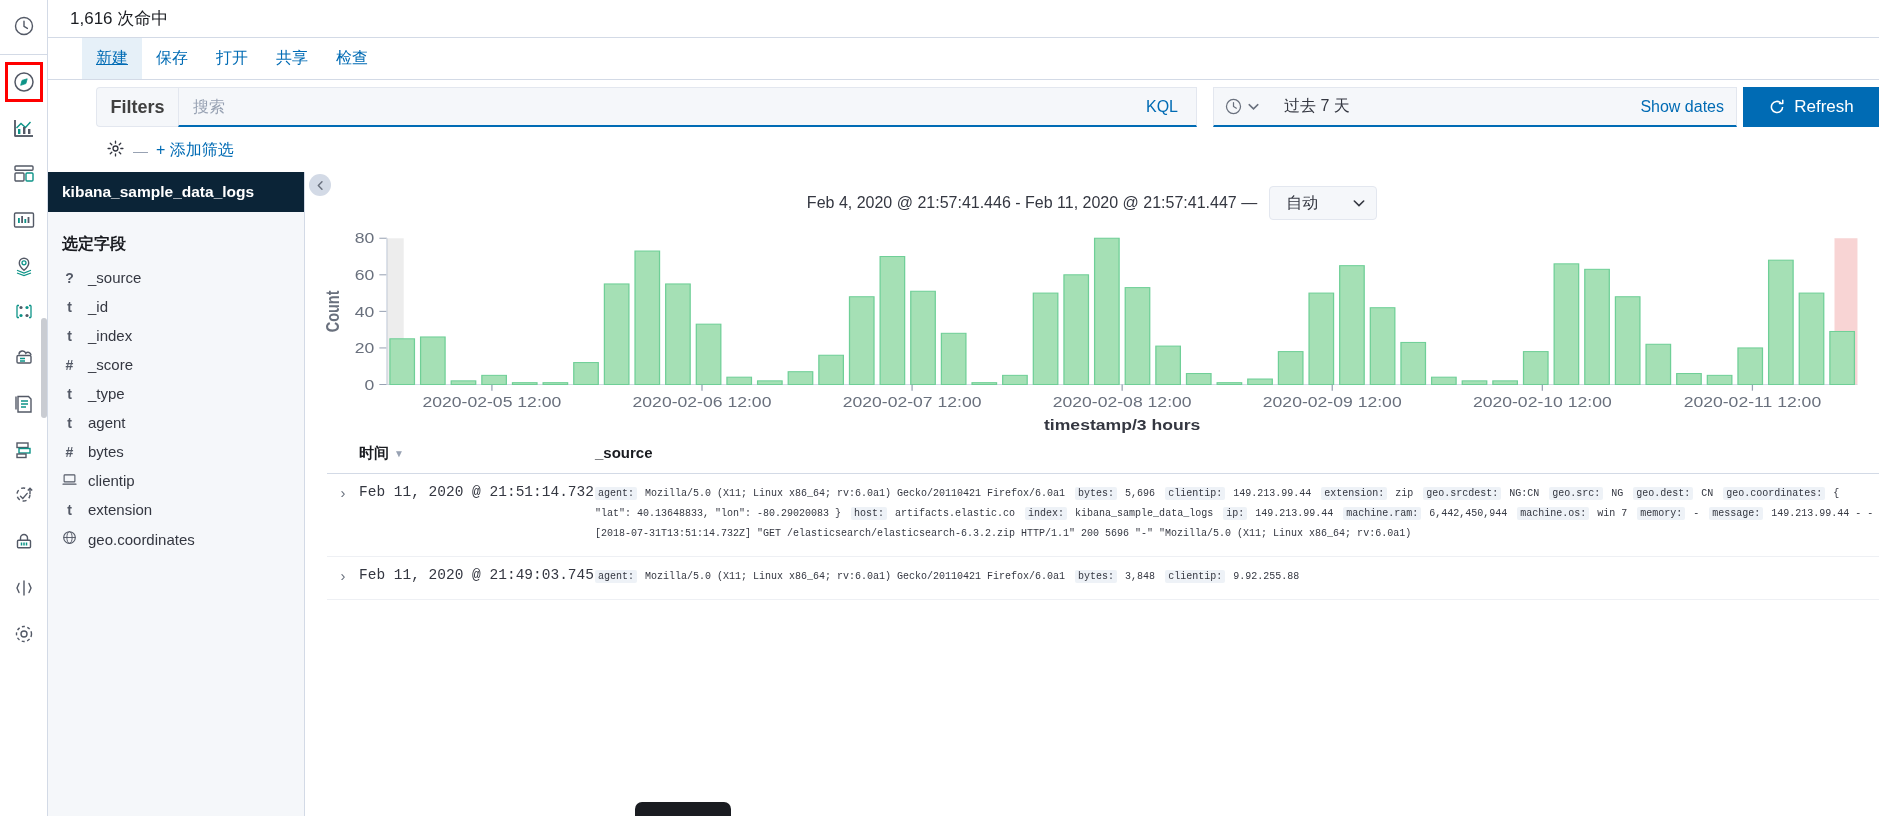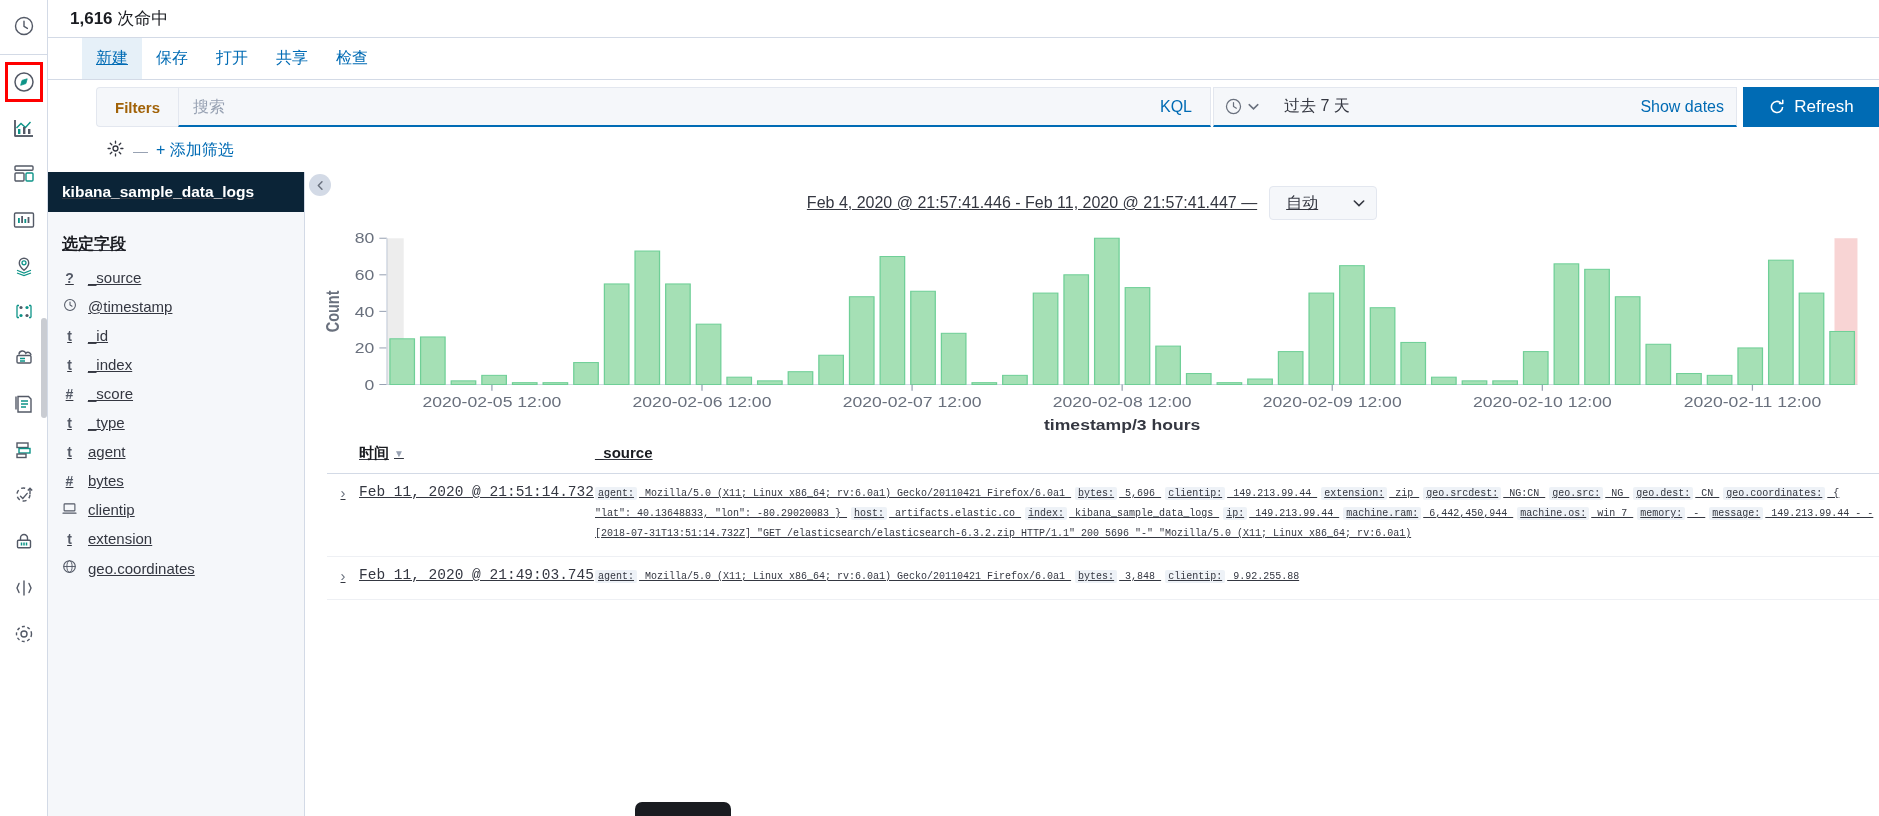--- a/index.html
+++ b/index.html
@@ -37,21 +37,21 @@
   
   .main { flex: 1 1 auto; height: 816px; display: flex; flex-direction: column; min-width: 0; }
 
   .hits-bar {
     height: 38px; display: flex; align-items: center;
     padding: 0 0 0 22px;
     border-bottom: 1px solid #d3dae6;
     background: #fff;
   }
   .hits-bar .hits-text { font-size: 17px; color: #1a1c21; }
-  .hits-bar .hits-num { font-weight: 700; }
+  .hits-bar .hits-num { font-weight: 400; }
 
   .menu-bar {
     height: 42px; display: flex; align-items: stretch;
     padding-left: 34px; gap: 0px;
     border-bottom: 1px solid #d3dae6;
     background: #fff;
   }
   .menu-item {
     font-size: 16px; color: #006bb4;
     padding: 16px 14px; display: flex; align-items: center;
@@ -67,21 +67,21 @@
   .query-row {
     display: flex; align-items: stretch; height: 54px;
     padding: 7px 0 7px 48px; gap: 0;
     background: #fff;
   }
   .filters-pill {
     width: 82px; background: #f5f7fa;
     border: 1px solid #e3e7ef; border-right: none;
     border-radius: 4px 0 0 4px;
     display: flex; align-items: center; justify-content: center;
-    font-weight: 700; font-size: 15px; color: #a16207;
+    font-weight: 700; font-size: 18px; color: #404040;
   }
   .search-box {
     flex: 1 1 auto; min-width: 0;
     background: #f5f7fa;
     border: 1px solid #e3e7ef;
     border-bottom: 2px solid #006bb4;
     display: flex; align-items: center;
     padding: 0 10px 0 14px;
   }
   .search-box input {
@@ -91,21 +91,21 @@
     font-family: "Liberation Sans", sans-serif;
   }
   .search-box input::placeholder { color: #98a2b3; }
   .kql-label {
     font-size: 16px; color: #006bb4; padding: 0 8px 0 12px; cursor: pointer;
   }
   .date-box {
     width: 524px; background: #f5f7fa;
     border: 1px solid #e3e7ef;
     border-bottom: 2px solid #006bb4;
-    display: flex; align-items: center; margin-left: 2px;
+    display: flex; align-items: center; margin-left: 16px;
     padding: 0 12px 0 10px;
   }
   .date-quick {
     display: flex; align-items: center; gap: 4px;
     padding-right: 10px; cursor: pointer; color: #69707d;
   }
   .date-text { flex: 1 1 auto; font-size: 16px; color: #343741; padding-left: 14px; }
   .show-dates { font-size: 16px; color: #006bb4; cursor: pointer; white-space: nowrap; }
   .refresh-btn {
     width: 136px; background: #006bb4; color: #fff;
@@ -118,21 +118,21 @@
   
   .filter-row {
     display: flex; align-items: center; gap: 8px;
     padding: 4px 0 10px 58px; height: 38px;
     background: #fff;
   }
   .filter-row .dash { color: #98a2b3; font-size: 15px; }
   .add-filter { color: #006bb4; font-size: 16px; cursor: pointer; }
 
   
-  .body { flex: 1 1 auto; display: flex; min-height: 0; text-decoration: underline; }
+  .body { flex: 1 1 auto; display: flex; min-height: 0; }
 
   
   .side {
     width: 257px; flex: 0 0 257px;
     background: #f5f7fa;
     border-right: 1px solid #d3dae6;
     display: flex; flex-direction: column;
     overflow: hidden;
   }
   .index-pattern {
@@ -416,29 +416,20 @@
 
         <div class="side-section-title">
           <span>选定字段</span>
         </div>
         <div class="field-row">
           <span class="field-icon">?</span>
           <span>_source</span>
         </div>
 
 
-        <div class="field-row">
-          <span class="field-icon">
-            <svg width="14" height="14" viewBox="0 0 16 16">
-                <circle cx="8" cy="8" r="6.2" fill="none" stroke="#535966" stroke-width="1.2"></circle>
-                <path d="M8 4.6V8l2.3 1.4" fill="none" stroke="#535966" stroke-width="1.2" stroke-linecap="round"></path>
-              </svg>
-          </span>
-          <span>@timestamp</span>
-        </div>
         <div class="field-row">
           <span class="field-icon">t</span>
           <span>_id</span>
         </div>
         <div class="field-row">
           <span class="field-icon">t</span>
           <span>_index</span>
         </div>
         <div class="field-row">
           <span class="field-icon">#</span>

